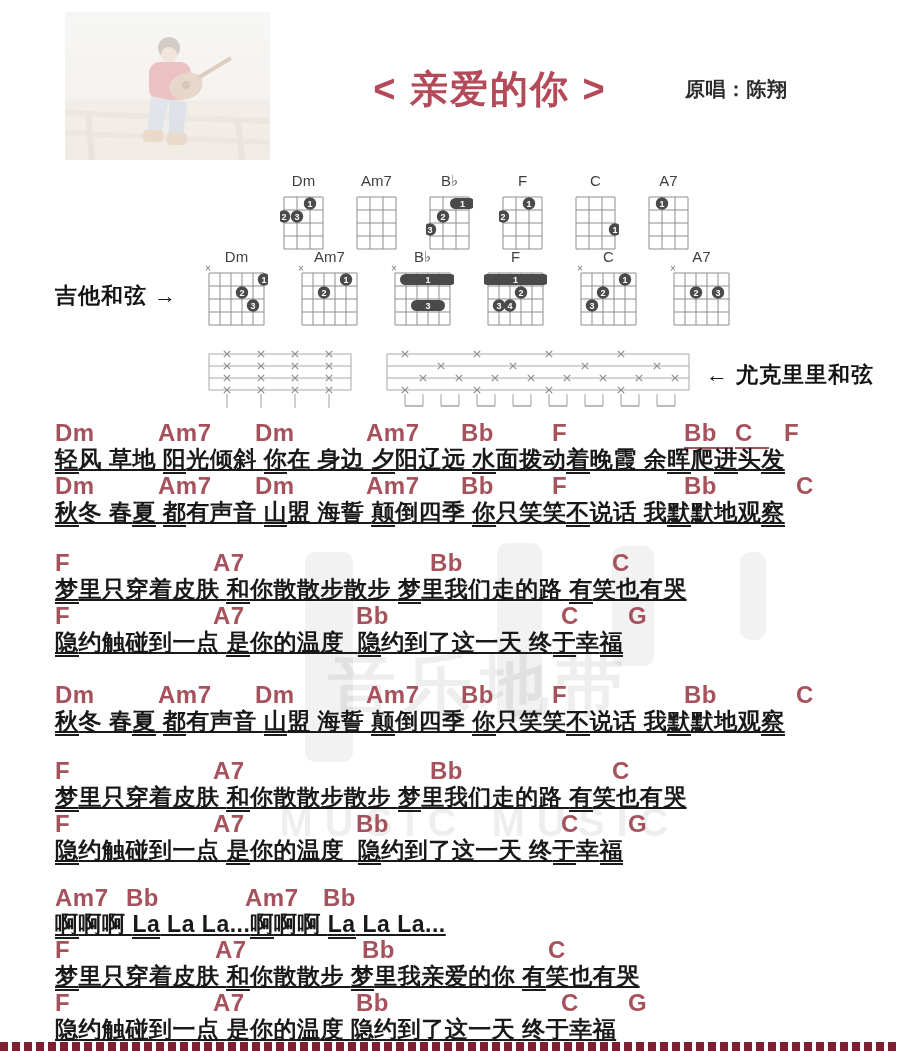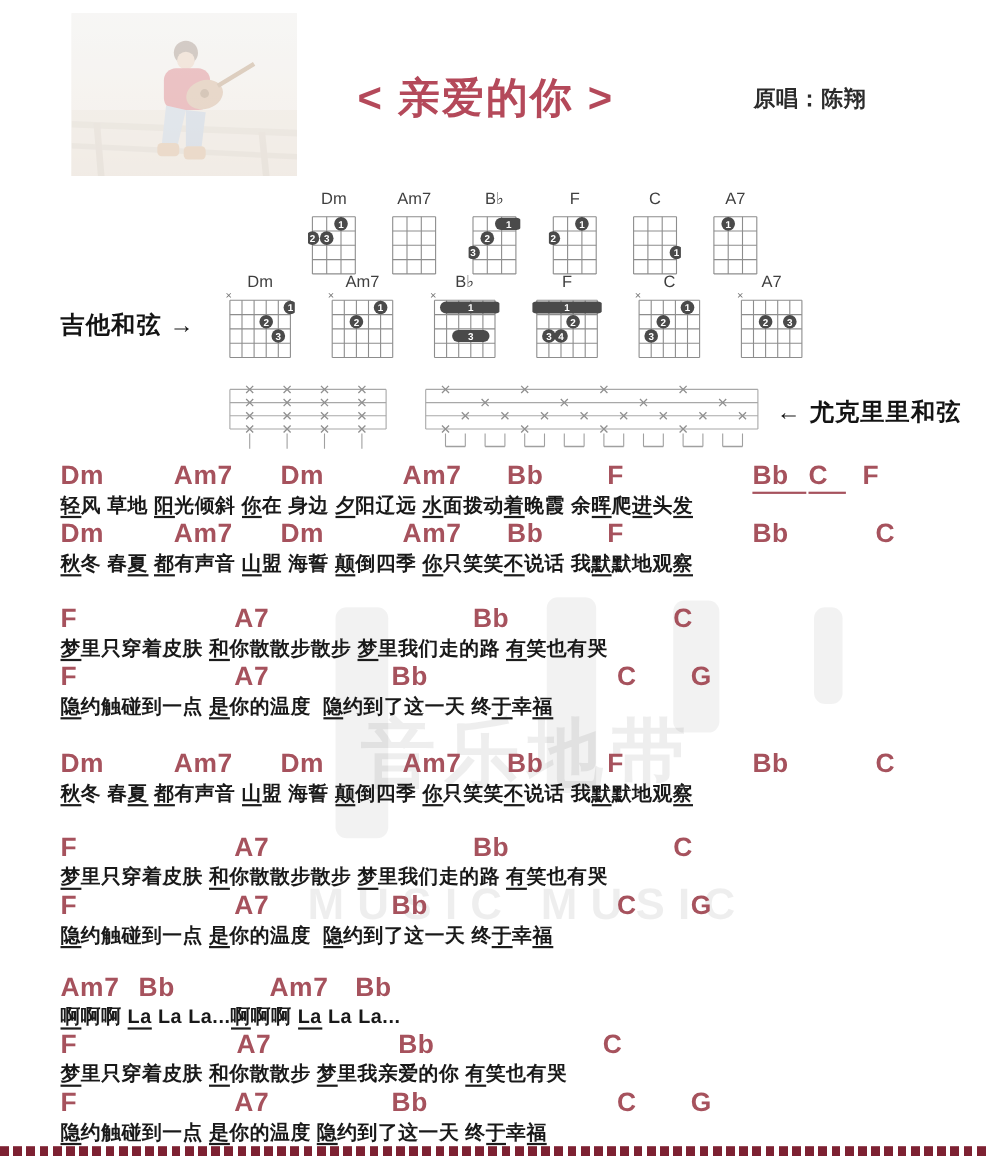--- a/index.html
+++ b/index.html
@@ -1,39 +1,39 @@
 <!DOCTYPE html>
 <html><head>
 <meta charset="utf-8">
 <style>
   html,body{margin:0;padding:0;background:#fff;}
   #page{position:relative;width:900px;height:1051px;background:#ffffff;overflow:hidden;
         font-family:"Liberation Sans","DejaVu Sans",sans-serif;}
   
   .photo{position:absolute;left:65px;top:12px;width:205px;height:148px;overflow:hidden;
          background:linear-gradient(180deg,#f4f3f1 0%,#f1ece6 70%,#ece5dd 100%);}
-  .title{position:absolute;left:325px;top:64px;width:330px;text-align:left;
+  .title{position:absolute;left:325px;top:64px;width:330px;text-align:center;
          font-size:38px;font-weight:800;color:#b4495a;letter-spacing:2px;}
   .subtitle{position:absolute;left:325px;top:129px;width:330px;text-align:center;
          font-size:25px;font-weight:700;color:#c36b72;letter-spacing:1px;}
   .credit{position:absolute;left:685px;font-size:20px;font-weight:700;color:#2b2b2b;letter-spacing:.5px;}
   
   .sec-label{position:absolute;font-size:22px;font-weight:700;color:#141414;letter-spacing:1px;}
   
   .diagram-row{position:absolute;display:flex;}
   .diagram{display:flex;flex-direction:column;align-items:center;}
   .diagram .dname{font-size:15px;color:#3f3f3f;height:17px;line-height:17px;}
   
   .rh{position:absolute;}
   
   .chord-row{position:absolute;left:0;top:0;width:900px;height:27px;}
   .chord{position:absolute;top:0;font-size:24px;font-weight:700;color:#a6525d;letter-spacing:.5px;}
   .chord.u{border-bottom:2px solid #a6525d;padding-right:16px;}
-  .lyric-row{position:absolute;left:55px;font-size:18px;font-weight:600;color:#191919;
-             white-space:pre;letter-spacing:.5px;line-height:30px;}
+  .lyric-row{position:absolute;left:55px;font-size:23px;font-weight:600;color:#191919;
+             white-space:pre;letter-spacing:.5px;line-height:30px;text-decoration:underline;}
   .useg{border-bottom:2px solid #1c1c1c;}
   
   .wm{position:absolute;pointer-events:none;}
   .wm-bar{position:absolute;background:#000;opacity:.05;border-radius:10px;}
   .wm-cn{position:absolute;left:270px;top:640px;width:420px;text-align:center;
          font-size:68px;font-weight:800;color:rgba(0,0,0,0.065);letter-spacing:8px;}
   .wm-en{position:absolute;left:270px;top:800px;width:420px;text-align:center;
          font-size:40px;font-weight:800;color:rgba(0,0,0,0.065);letter-spacing:12px;}
   
   .stitch{position:absolute;left:0;bottom:0;width:900px;height:9px;

